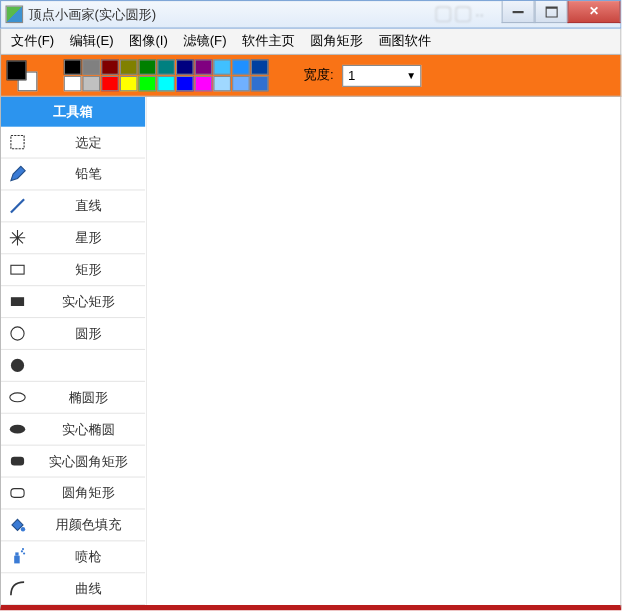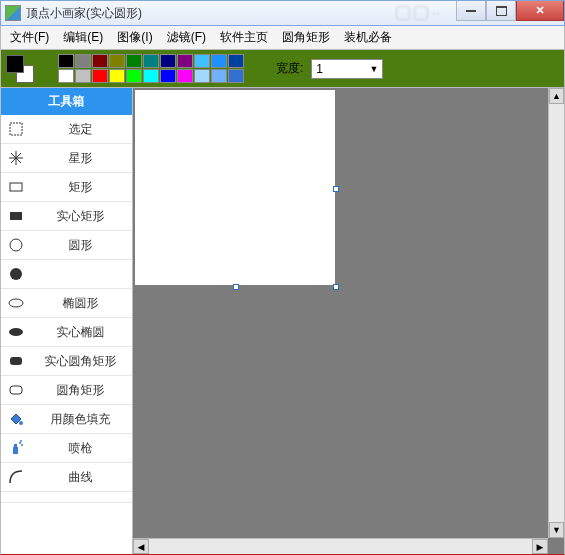--- a/index.html
+++ b/index.html
@@ -13,34 +13,34 @@
   .win-btns { display: flex; position:absolute; right:0; top:0; }
   .win-btn { width: 30px; height: 20px; display: flex; align-items: center; justify-content: center; font-size: 11px; border:1px solid #a9b8cc; border-top:none; background:linear-gradient(#eef3fa,#d5e0ef);}
   .win-btn.close { width: 48px; background: linear-gradient(#e97f77,#c84740); color: #fff; border-color:#a33; }
   .win-btn.close::before{content:"✕"; font-weight:bold;}
   .win-btn.min::before{content:""; width:10px; border-bottom:2px solid #444; display:block;}
   .win-btn.max::before{content:""; width:9px; height:7px; border:1px solid #444; border-top-width:2px; display:block;}
 
   .menubar { height: 24px; display: flex; align-items: center; border: 1px solid #bbb; border-top:none; background: #f4f4f4; font-size: 12px; gap: 2px; padding: 0 3px; }
   .menubar .menu-item { padding: 3px 6px; }
 
-  .toolbar { height: 38px; border: 1px solid #bbb; border-top:none; background: #4d7c0f; display: flex; align-items: center; padding: 2px 5px; gap: 24px; }
+  .toolbar { height: 38px; border: 1px solid #bbb; border-top:none; background: #f97316; display: flex; align-items: center; padding: 2px 5px; gap: 24px; }
   .fgbg { position: relative; width: 28px; height: 28px; }
   .fgbg .bg { position: absolute; right: 0; bottom: 0; width: 18px; height: 18px; background: #fff; border: 1px solid #666; }
   .fgbg .fg { position: absolute; left: 0; top: 0; width: 18px; height: 18px; background: #000; border: 1px solid #666; }
 
   .palette { display: flex; gap:1px;}
   .pal-row{display:flex; gap:1px;}
   .swatch { width: 16px; height: 14px; border: 1px solid #888; }
   .width-wrap{display:flex; align-items:center; gap:8px; margin-left:8px;}
   .width-label{font-size:12px;}
   .width-select{width:72px; height:20px; border:1px solid #888; background:#fff; display:flex; align-items:center; justify-content:space-between; padding:0 4px; font-size:12px;}
   .width-select .caret{font-size:9px;}
 
-  .main { display: flex; height: calc(555px - 26px - 24px - 38px); border-left:1px solid #bbb; border-right:1px solid #bbb; border-bottom:1px solid #b91c1c;}
+  .main { display: flex; height: calc(555px - 26px - 24px - 38px); border-left:1px solid #bbb; border-right:1px solid #bbb; border-bottom:5px solid #b91c1c;flex-direction:column;}
   .sidebar { width: 132px; background: #fff; overflow-y: auto; border-right:1px solid #bbb; }
   .sidebar-header { background: #2c94ee; color: #fff; text-align: center; font-size: 12px; padding: 5px 0; font-weight: bold; }
   .tool-row { display: flex; align-items: center; padding: 5px 6px; font-size: 12px; border-bottom: 1px solid #e6e6e6; gap: 10px; cursor:default;}
   .tool-row .icon { width: 18px; height: 18px; display: flex; align-items: center; justify-content: center; color:#2060a0; }
   .tool-row .label { flex:1; text-align:center; color:#333;}
 
   .canvas-area { flex: 1; position: relative; background: #7c7c7c; overflow:hidden;}
   .canvas-area .scroll-v{position:absolute; right:0; top:0; bottom:16px; width:16px; background:#e9e9e9; border-left:1px solid #bbb;}
   .canvas-area .scroll-v .arrow{height:16px; display:flex;align-items:center;justify-content:center; font-size:9px; background:#ddd; border:1px solid #aaa;}
   .canvas-area .scroll-v .arrow.bot{position:absolute; bottom:0; left:0; right:0;}
@@ -71,21 +71,21 @@
   </div>
 </div>
 
 <div class="menubar">
   <div class="menu-item">文件(F)</div>
   <div class="menu-item">编辑(E)</div>
   <div class="menu-item">图像(I)</div>
   <div class="menu-item">滤镜(F)</div>
   <div class="menu-item">软件主页</div>
   <div class="menu-item">圆角矩形</div>
-  <div class="menu-item">装机必备</div>
+  <div class="menu-item">画图软件</div>
 </div>
 
 <div class="toolbar">
   <div class="fgbg">
     <div class="bg"></div>
     <div class="fg"></div>
   </div>
   <div id="palette" class="palette" style="flex-direction:column;">
       <div class="pal-row">
         <div class="swatch" style="background: rgb(0, 0, 0);"></div>
@@ -131,20 +131,36 @@
           <span class="icon">
             <svg width="16" height="16" viewBox="0 0 16 16">
               <rect x="2" y="2" width="12" height="12" fill="none" stroke="#333" stroke-dasharray="2,1"></rect>
             </svg>
           </span>
           <span class="label">选定</span>
         </div>
         <div class="tool-row">
           <span class="icon">
             <svg width="16" height="16" viewBox="0 0 16 16">
+              <path d="M2 14 L4 8 L11 1 L15 5 L8 12 Z" fill="#3a7bd5" stroke="#25508a"></path>
+            </svg>
+          </span>
+          <span class="label">铅笔</span>
+        </div>
+        <div class="tool-row">
+          <span class="icon">
+            <svg width="16" height="16" viewBox="0 0 16 16">
+              <line x1="2" y1="14" x2="14" y2="2" stroke="#2a60b0" stroke-width="2"></line>
+            </svg>
+          </span>
+          <span class="label">直线</span>
+        </div>
+        <div class="tool-row">
+          <span class="icon">
+            <svg width="16" height="16" viewBox="0 0 16 16">
               <path d="M8 1 L8 15 M1 8 L15 8 M3 3 L13 13 M13 3 L3 13" stroke="#333" stroke-width="1"></path>
             </svg>
           </span>
           <span class="label">星形</span>
         </div>
         <div class="tool-row">
           <span class="icon">
             <svg width="16" height="16" viewBox="0 0 16 16">
               <rect x="2" y="4" width="12" height="8" fill="none" stroke="#333"></rect>
             </svg>

